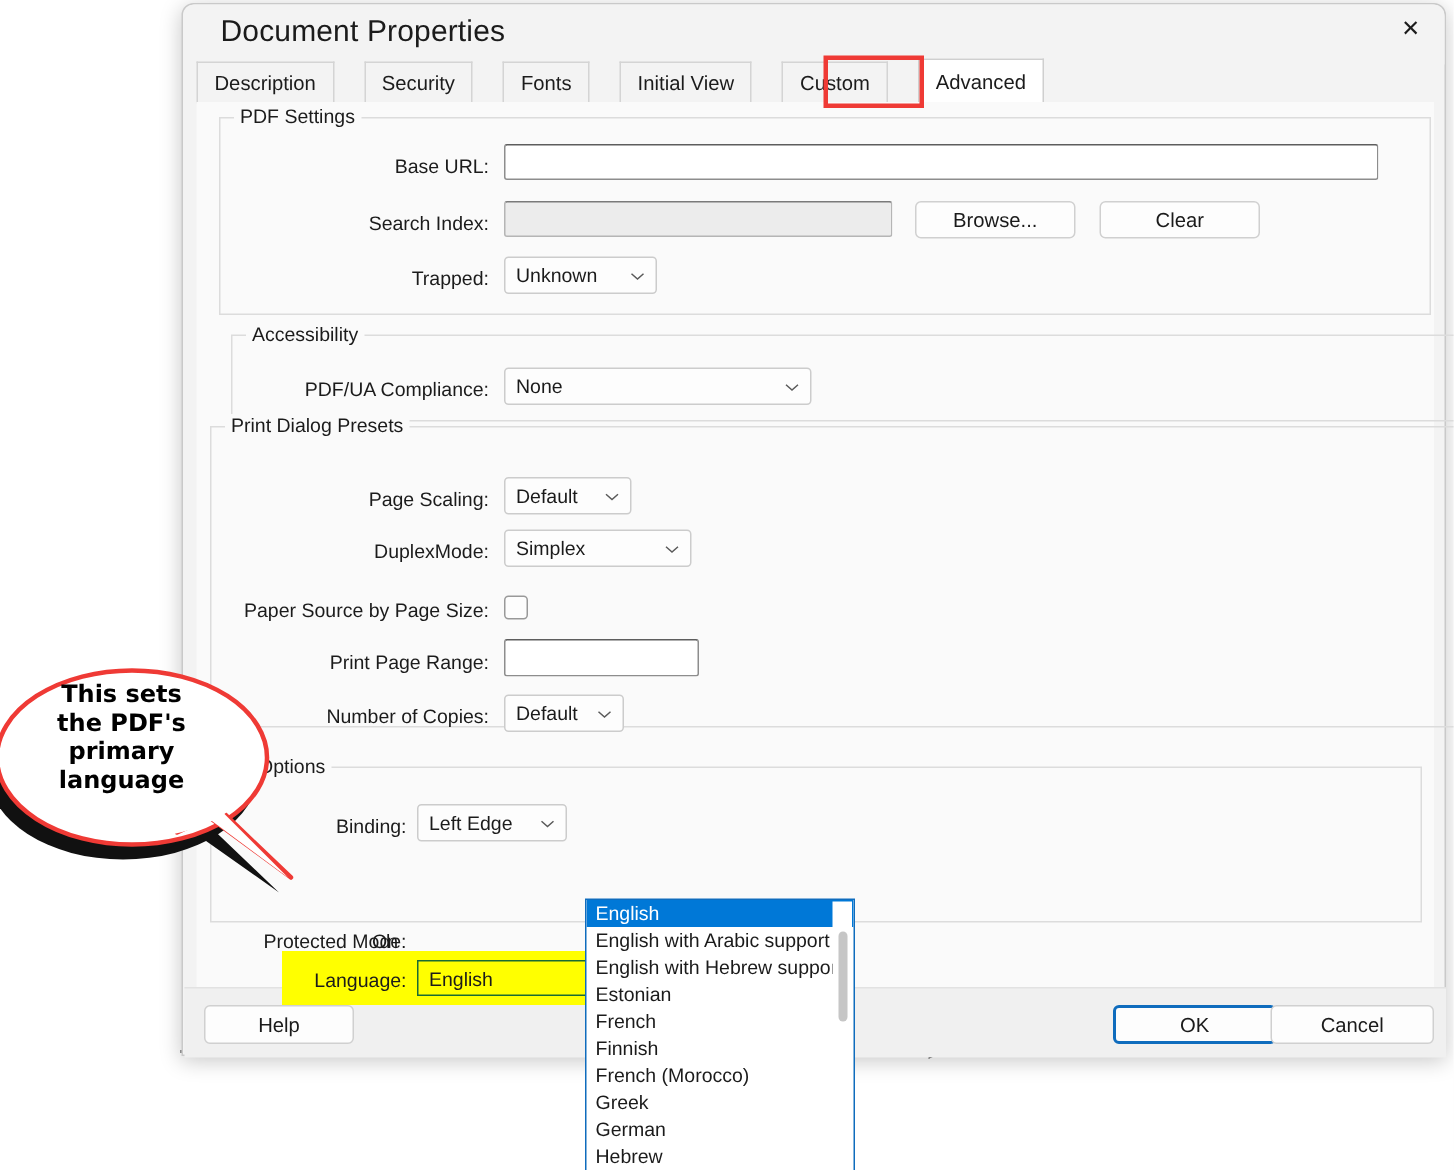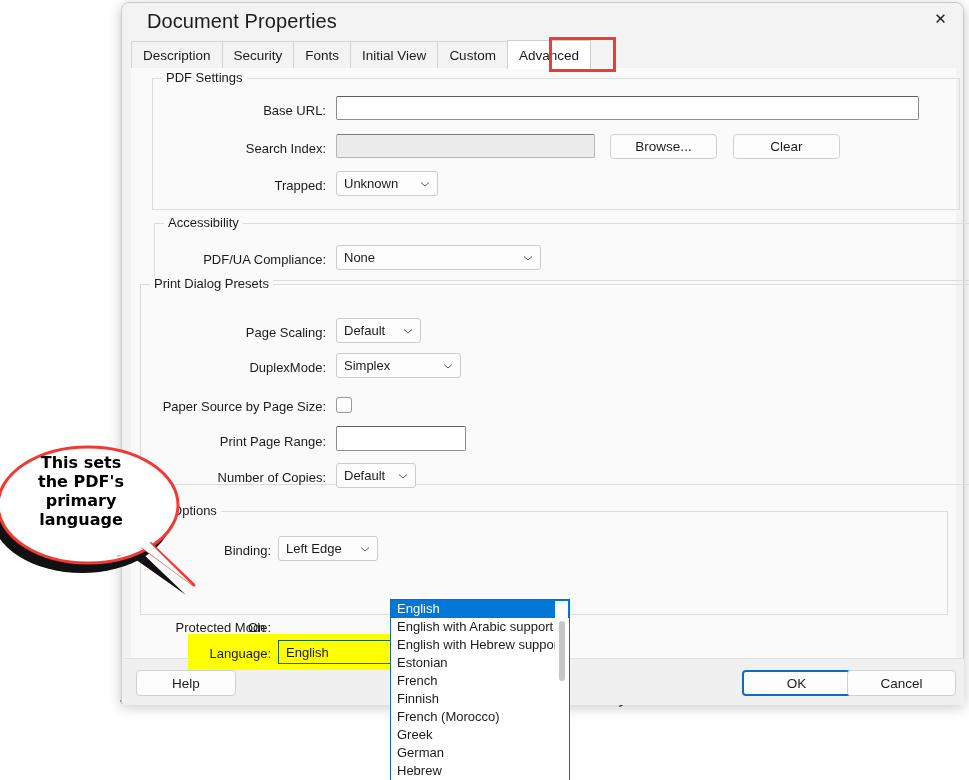--- a/index.html
+++ b/index.html
@@ -66,21 +66,21 @@
     width: 45px; height: 32px;
     display: flex; align-items: center; justify-content: center;
     font-size: 15px; color: #1b1b1b; cursor: pointer;
     border-top-right-radius: 8px;
     font-family: "DejaVu Sans", sans-serif;
   }
 
   
   .tabstrip {
     position: absolute; left: 9px; top: 38px;
-    height: 27px; display: flex; align-items: center;
+    height: 27px; display: flex; align-items: flex-end; gap: 21px;
   }
   .tab {
     height: 27px; padding: 0 11px;
     display: flex; align-items: center;
     font-size: 13.5px; color: #1b1b1b;
     background: #f3f3f3;
     border: 1px solid #d4d4d4;
     border-bottom: none;
     margin-right: -1px;
     box-sizing: border-box;
@@ -318,21 +318,21 @@
       <div class="tab">Initial View</div>
       <div class="tab">Custom</div>
       <div class="tab selected">Advanced</div>
     </div>
     <div class="tabline"></div>
 
     <div class="red-box"></div>
 
     <div class="panel">
 
-      <div class="group" style="left:21px; top:10px; width:808px; height:132px;">
+      <div class="group" style="left:15px; top:10px; width:808px; height:132px;">
         <div class="group-title">PDF Settings</div>
       </div>
       <div class="fld-label" style="left:60px; top:35px; width:135px;">Base URL:</div>
       <div class="textbox" style="left:205px; top:28px; width:583px; height:24px;"></div>
 
       <div class="fld-label" style="left:60px; top:73px; width:135px;">Search Index:</div>
       <div class="textbox disabled" style="left:205px; top:66px; width:259px; height:24px;"></div>
       <div class="btn" style="left:479px; top:66px; width:107px; height:25px;">Browse...</div>
       <div class="btn" style="left:602px; top:66px; width:107px; height:25px;">Clear</div>
 

